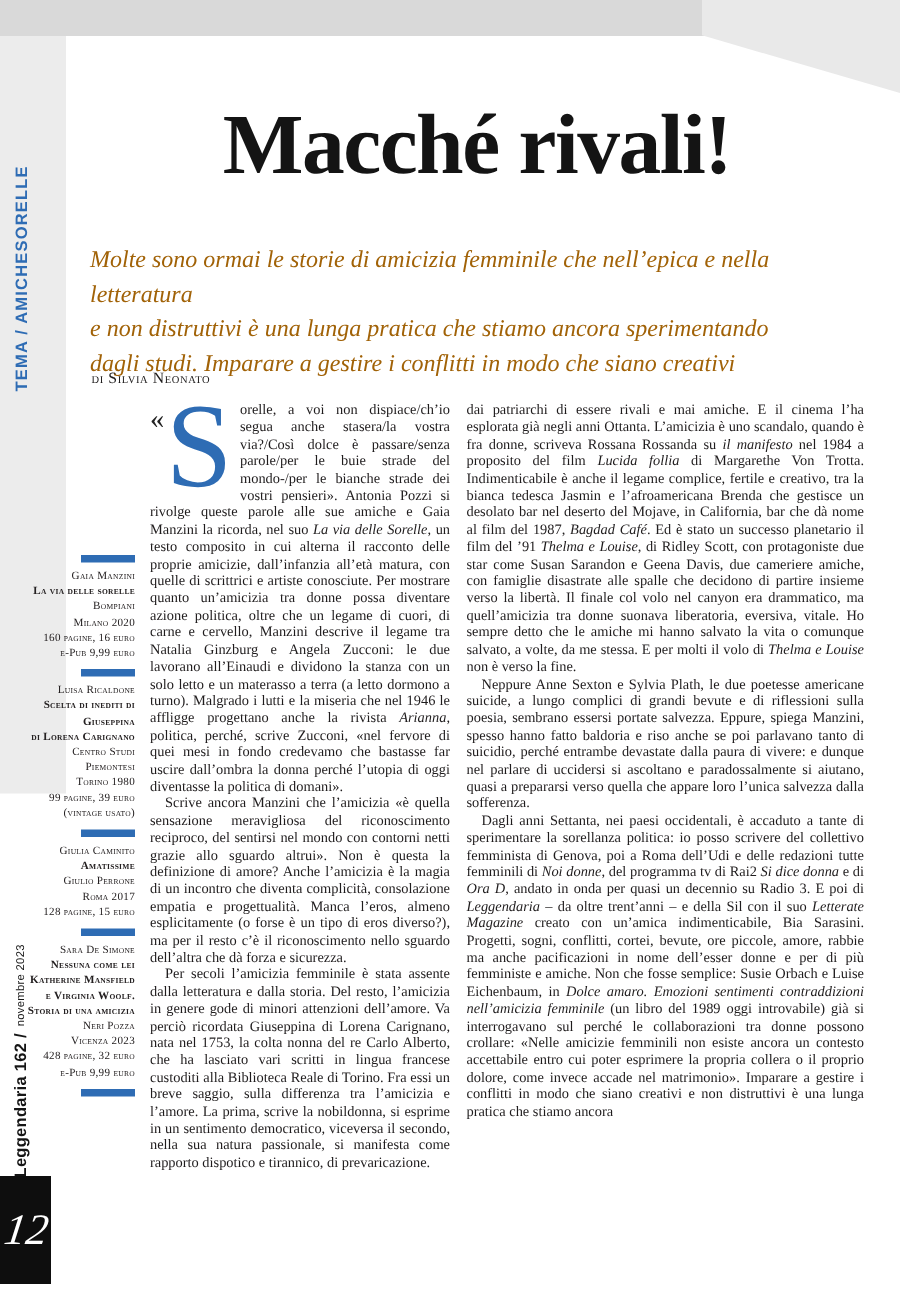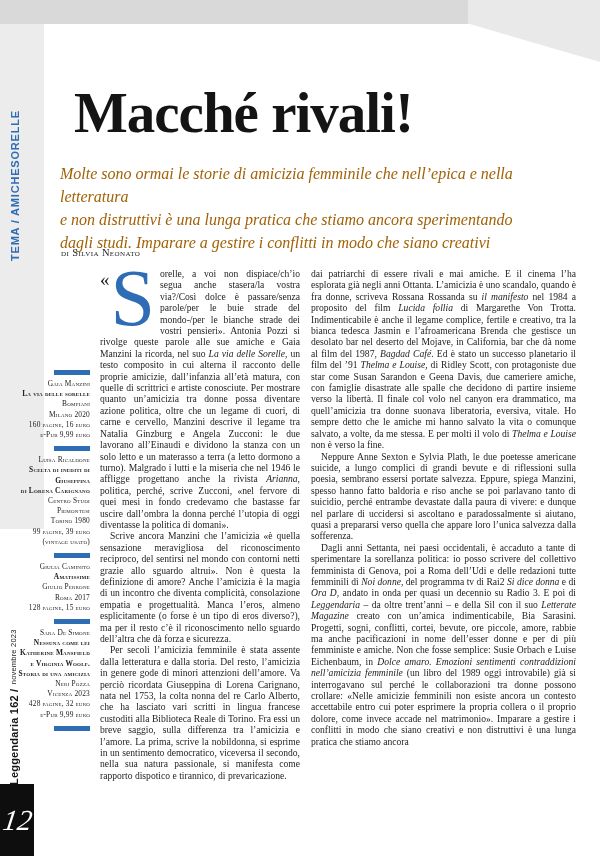--- a/index.html
+++ b/index.html
@@ -59,21 +59,21 @@
 <body>
 
 <div class="page">
 
   <div class="top-band"></div>
   <div class="top-wedge"></div>
 
   <div class="side-strip"></div>
   <div class="tema">TEMA / AMICHESORELLE</div>
 
-  <h1 class="headline" style="margin:16px;">Macché rivali!</h1>
+  <h1 class="headline" style="margin:0;text-align:center;">Macché rivali!</h1>
 
   <div class="standfirst">
       <div>Molte sono ormai le storie di amicizia femminile che nell’epica e nella letteratura</div>
       <div>e non distruttivi è una lunga pratica che stiamo ancora sperimentando</div>
       <div>dagli studi. Imparare a gestire i conflitti in modo che siano creativi</div>
     </div>
 
   <div class="byline">di Silvia Neonato</div>
 
   <div class="margin-books">

